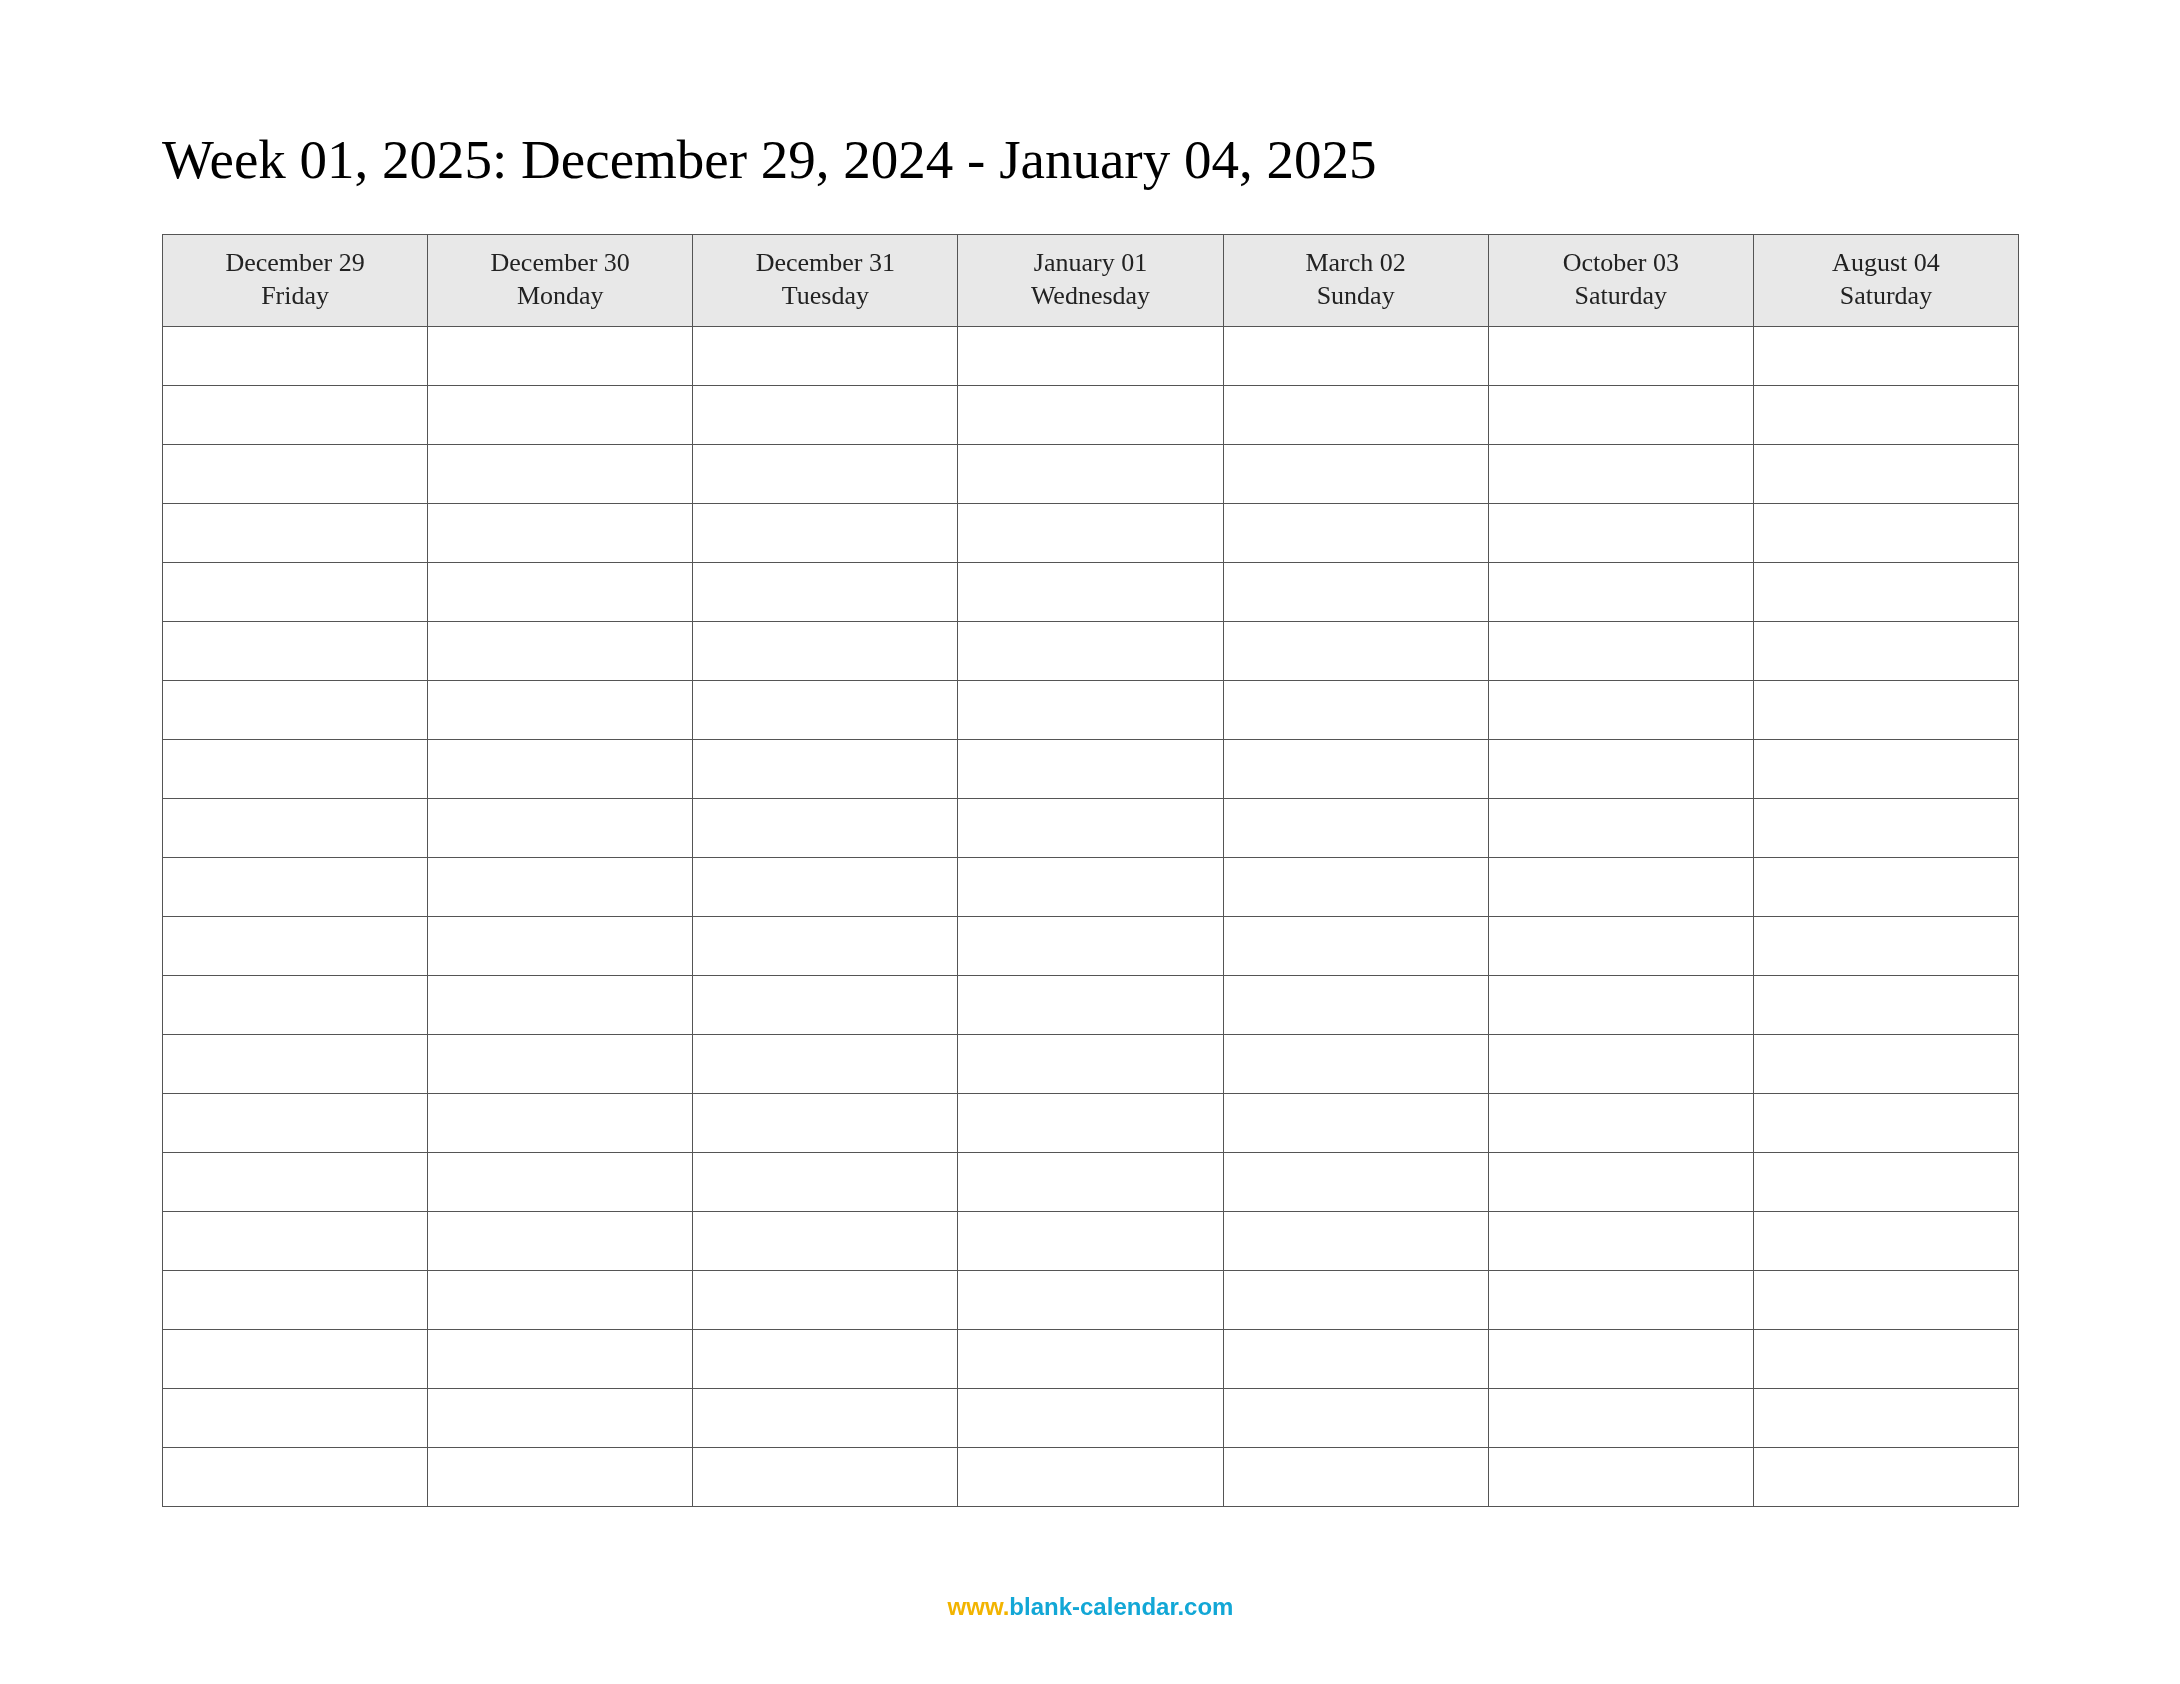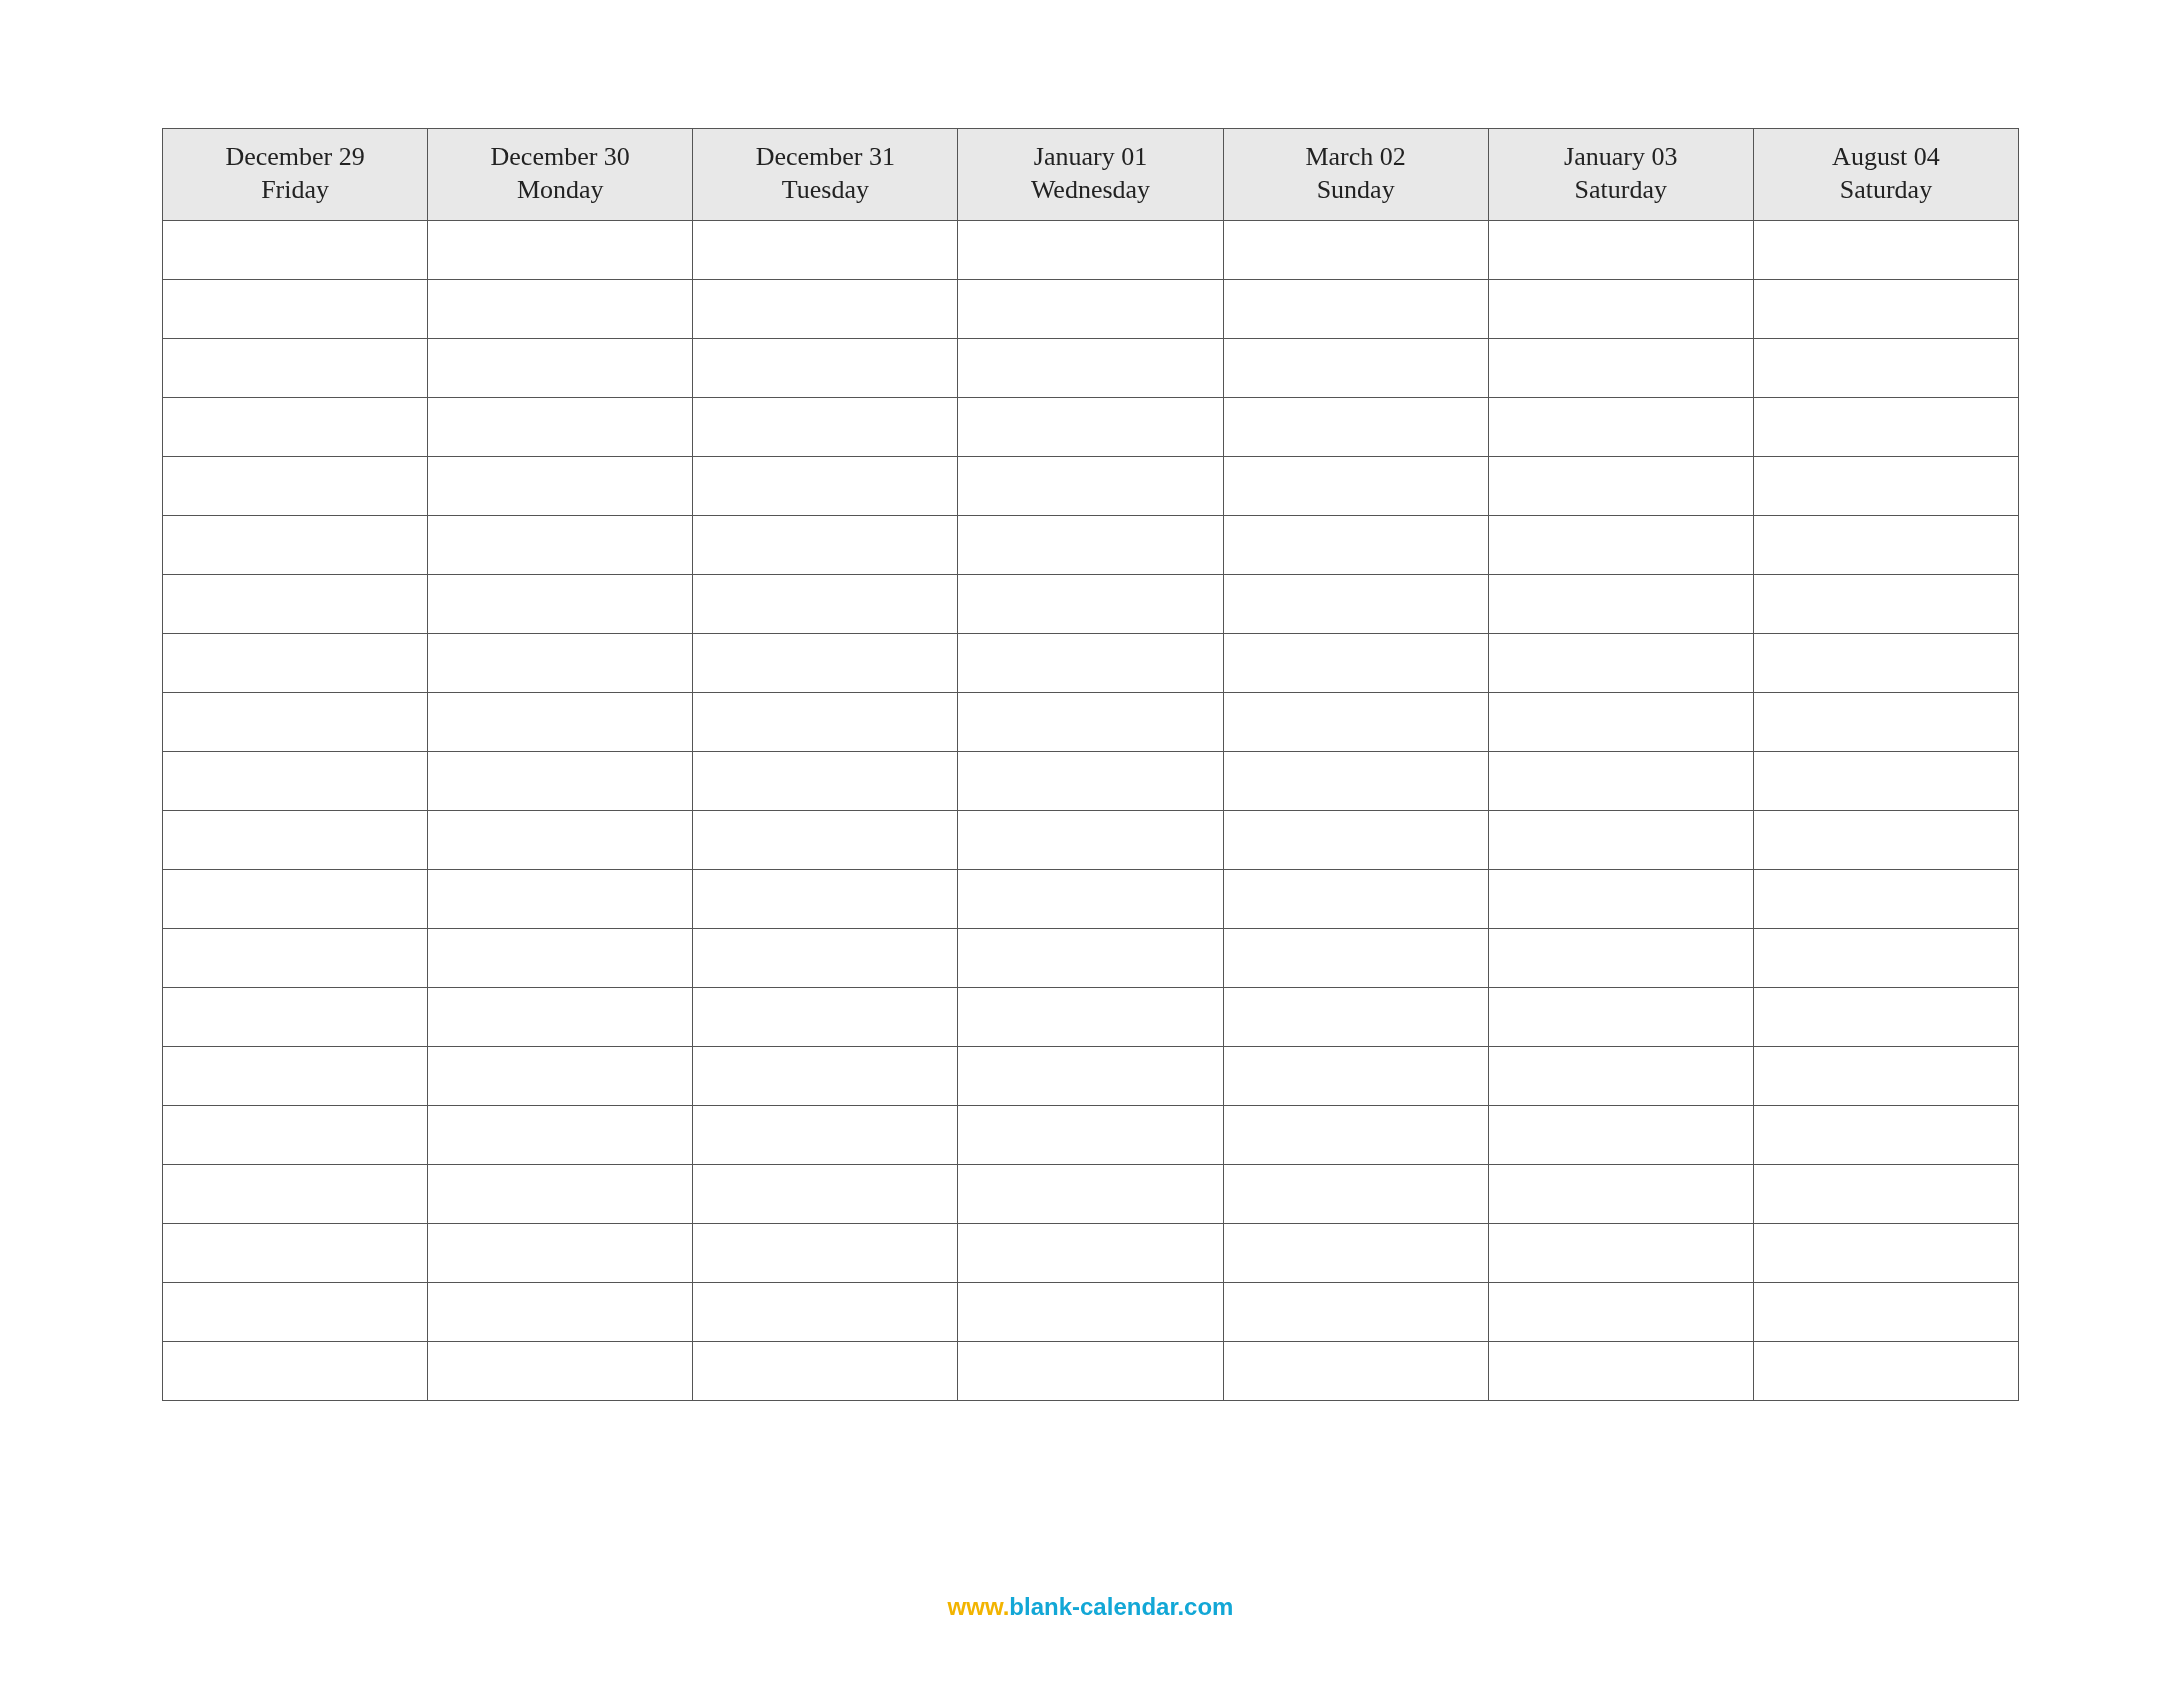--- a/index.html
+++ b/index.html
@@ -57,20 +57,21 @@
       font-size: 24px;
       font-weight: bold;
     }
     .footer .www { color: #f2b400; }
     .footer .domain { color: #12a7d6; }
   </style>
 </head>
 <body>
 
 <div class="page">
+  <h1 class="title">Week 01, 2025: December 29, 2024 - January 04, 2025</h1>
 
   <table class="calendar">
     <thead>
       <tr>
         <th>
           <span>December 29</span><br>
           <span>Friday</span>
         </th>
         <th>
           <span>December 30</span><br>
@@ -82,21 +83,21 @@
         </th>
         <th>
           <span>January 01</span><br>
           <span>Wednesday</span>
         </th>
         <th>
           <span>March 02</span><br>
           <span>Sunday</span>
         </th>
         <th>
-          <span>January 03</span><br>
+          <span>October 03</span><br>
           <span>Saturday</span>
         </th>
         <th>
           <span>August 04</span><br>
           <span>Saturday</span>
         </th>
       </tr>
     </thead>
     <tbody id="calendar-body">
     <tr>

